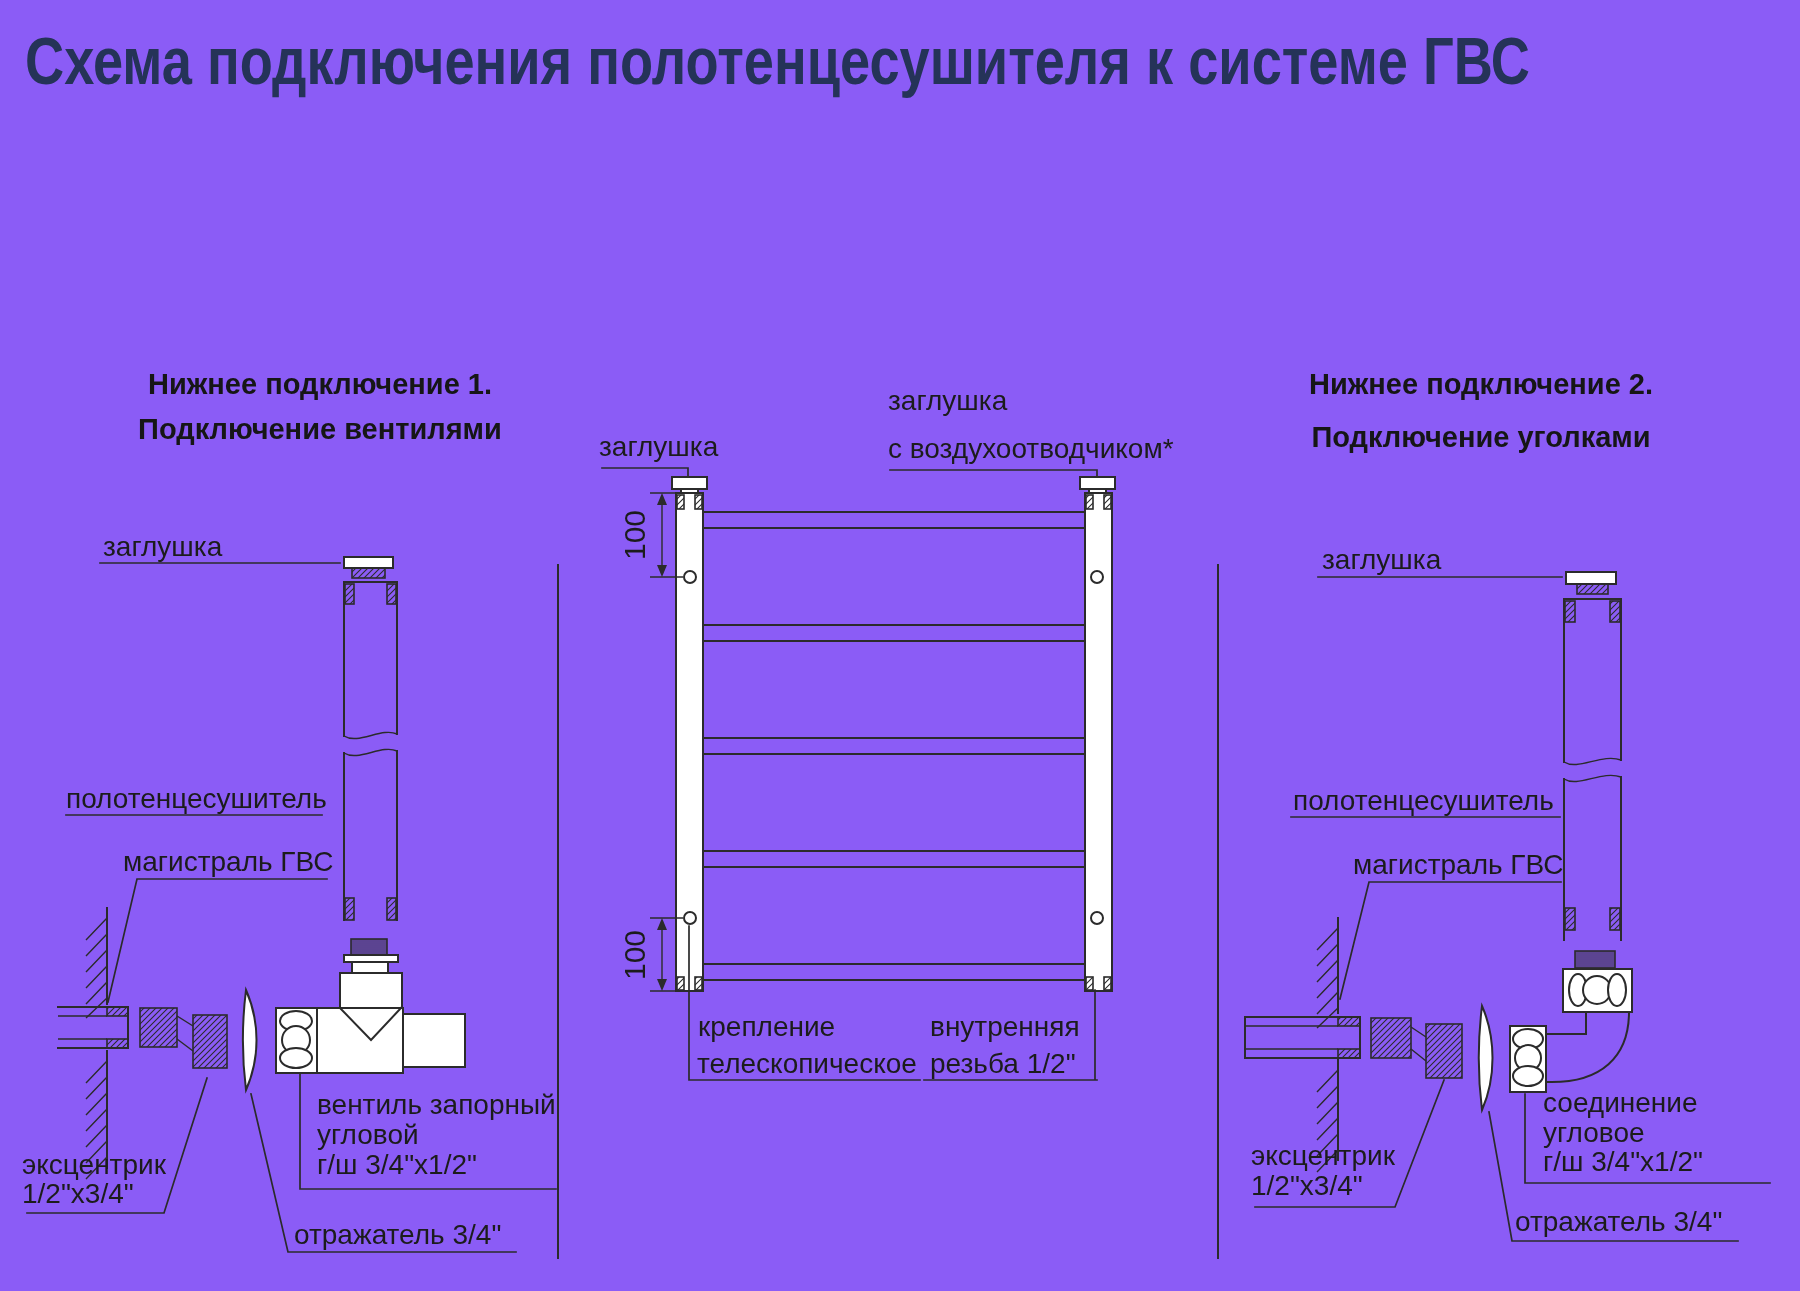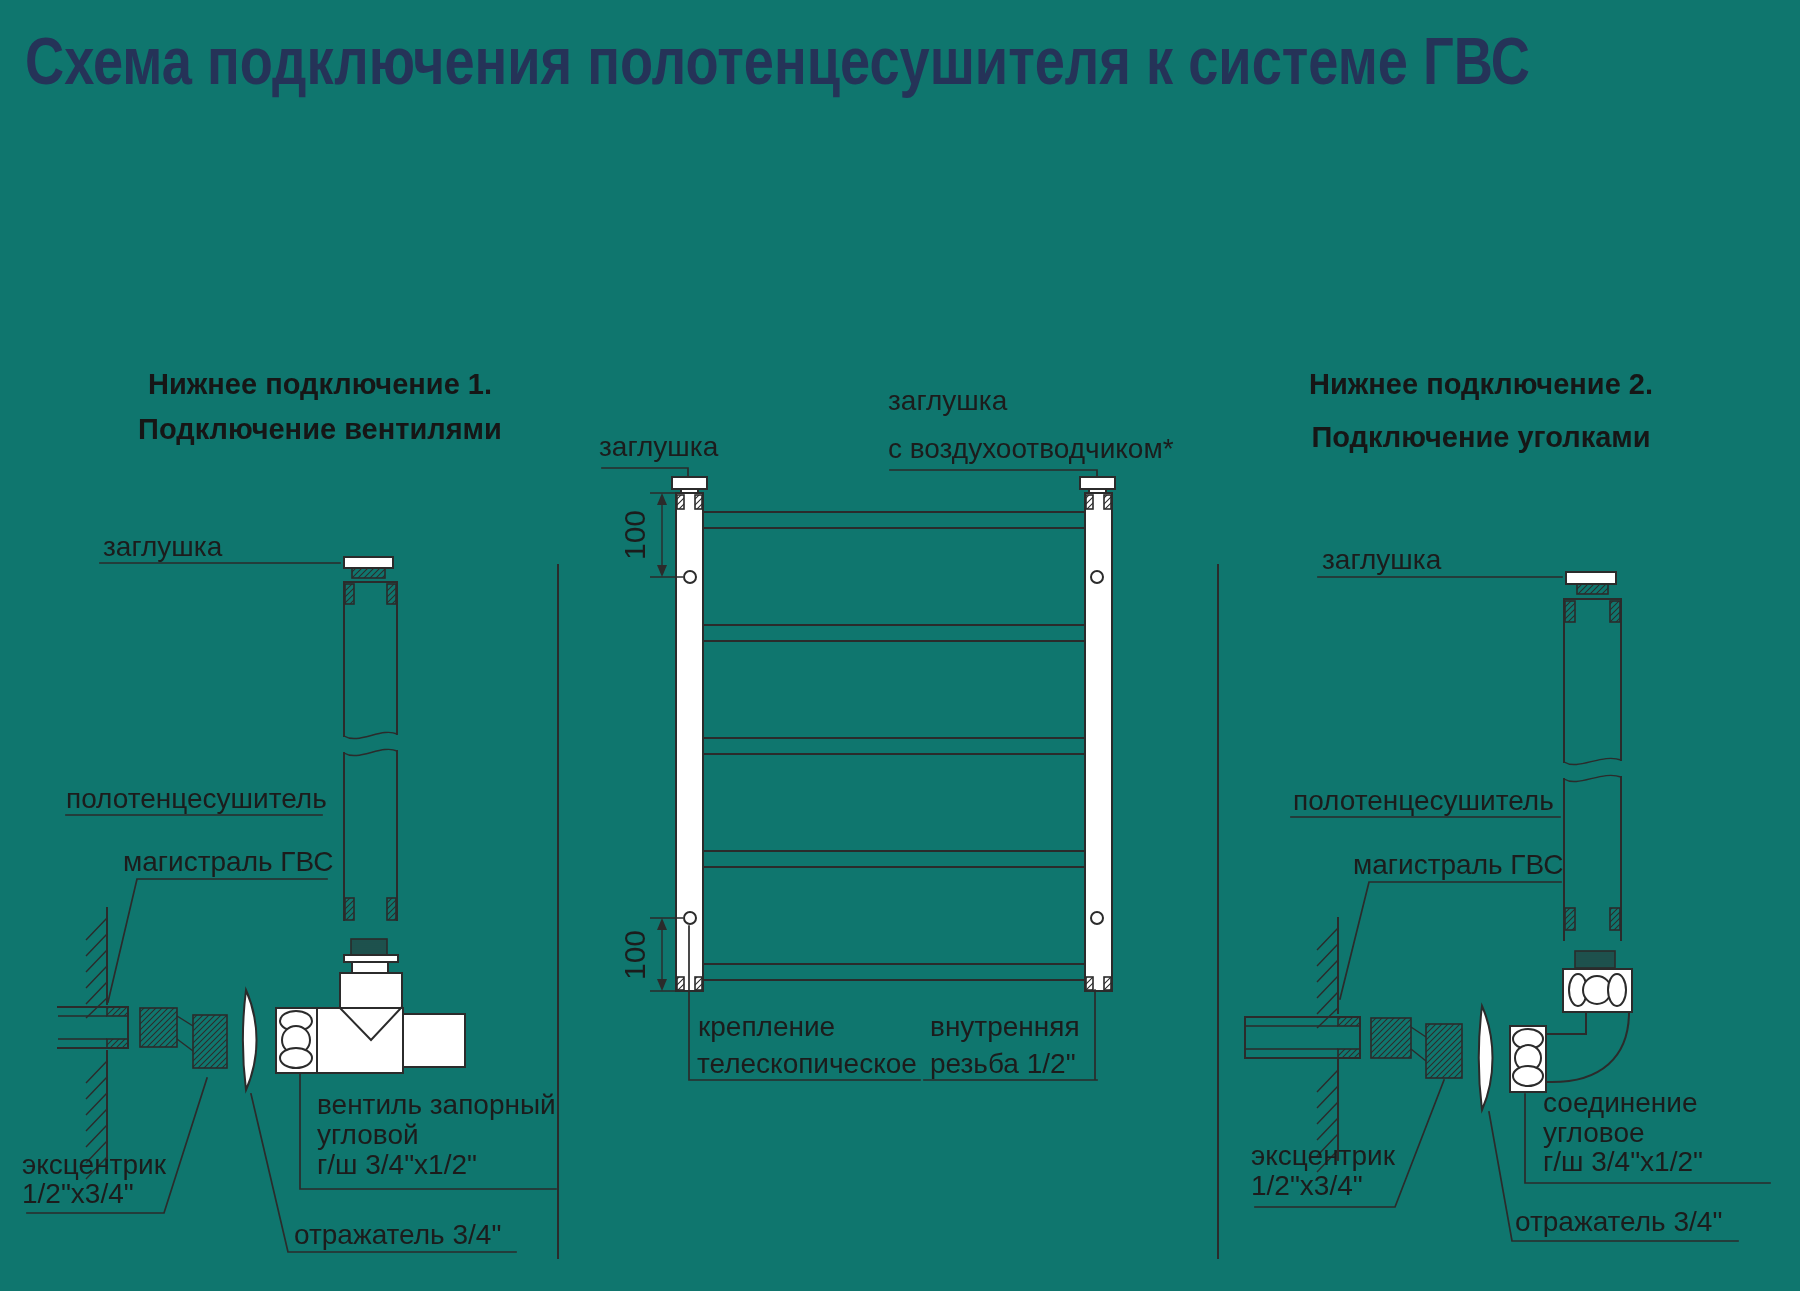--- a/index.html
+++ b/index.html
@@ -1,16 +1,16 @@
 <!DOCTYPE html>
 <html><head>
 <meta charset="utf-8">
 <style>
   html,body{margin:0;padding:0;background:#ffffff;}
-  .page{position:relative;width:1800px;height:1291px;background:#0f766e;overflow:hidden;}
+  .page{position:relative;width:1800px;height:1291px;background:#8b5cf6;overflow:hidden;}
   svg{display:block;}
   .ttl{font-family:"Liberation Sans","DejaVu Sans",sans-serif;font-size:66px;font-weight:bold;fill:#253358;}
   .hdr{font-family:"Liberation Sans","DejaVu Sans",sans-serif;font-size:29px;font-weight:bold;fill:#161616;}
   .lbl{font-family:"Liberation Sans","DejaVu Sans",sans-serif;font-size:28px;fill:#1c1c1c;}
   .dim{font-family:"Liberation Sans","DejaVu Sans",sans-serif;font-size:30px;fill:#1c1c1c;}
   .ln{stroke:#2b2b2b;stroke-width:2;fill:none;stroke-linecap:square;}
   .ldr{stroke:#2b2b2b;stroke-width:1.7;fill:none;stroke-linecap:square;}
   .thin{stroke:#2b2b2b;stroke-width:1.4;fill:none;}
   .part{stroke:#2b2b2b;stroke-width:2;fill:#ffffff;}
   .hatchD{fill:url(#hd);stroke:#2b2b2b;stroke-width:1.6;}

